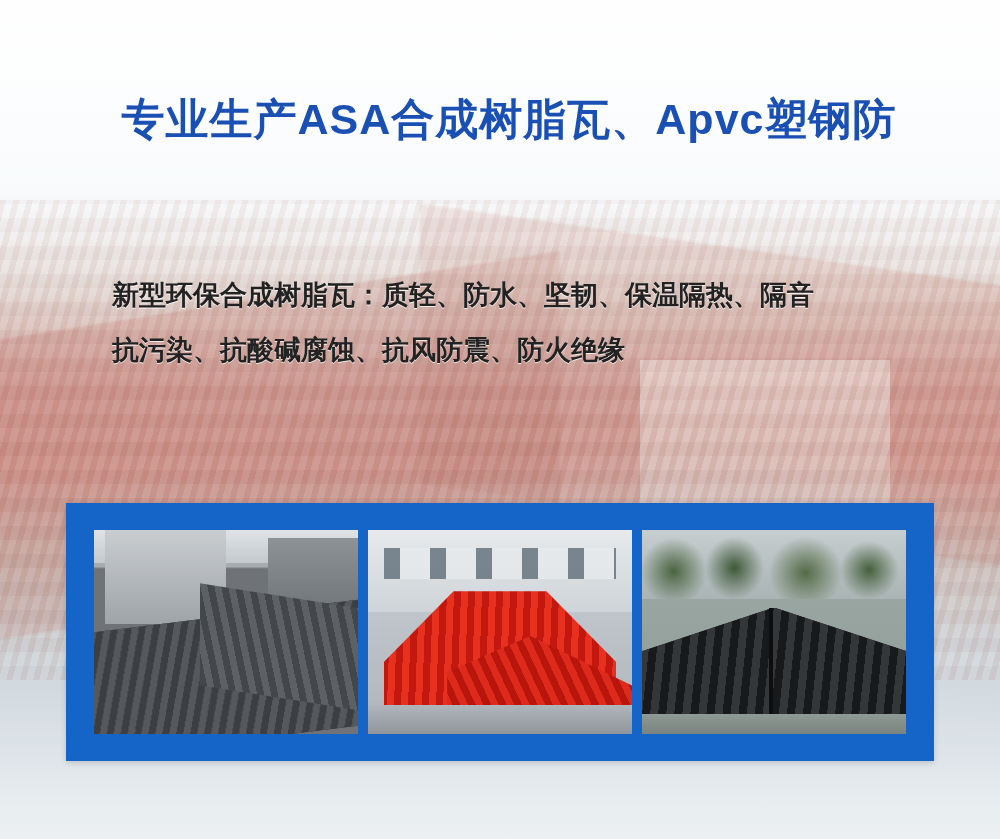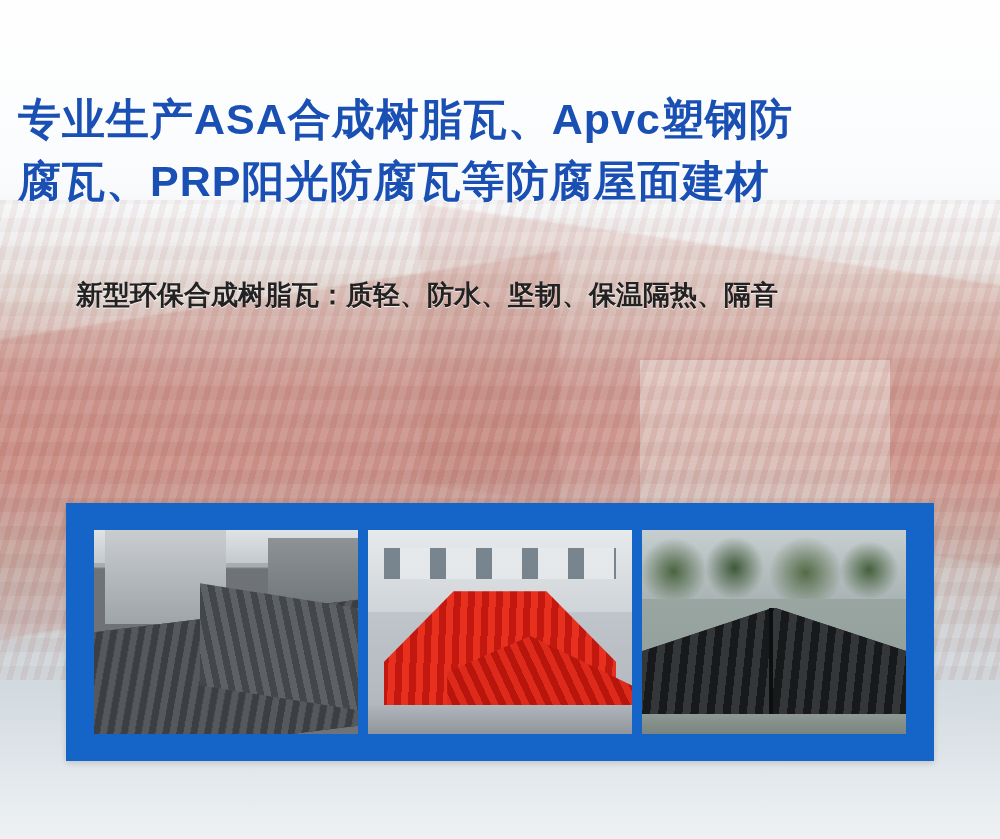--- a/index.html
+++ b/index.html
@@ -50,39 +50,40 @@
   .bg-haze {
     position: absolute; inset: 0;
     background: linear-gradient(180deg, rgba(255,255,255,0.70) 0%, rgba(255,255,255,0.30) 30%, rgba(255,255,255,0.12) 55%, rgba(255,255,255,0.30) 90%, rgba(255,255,255,0.45) 100%);
   }
 
   
   .content { position: relative; z-index: 3; }
 
   .headline {
     position: absolute; top: 88px; left: 18px; right: 0;
+    text-align: center;
     color: #1a4fb4;
     font-size: 43px;
     font-weight: bold;
     line-height: 62px;
     letter-spacing: 1px;
     text-shadow: 0 1px 0 rgba(255,255,255,0.8);
     font-family: "Liberation Sans", "DejaVu Sans", sans-serif;
   }
   .headline .ln { display: block; }
 
   .subhead {
     position: absolute; top: 268px; left: 76px;
     color: #222222;
     font-size: 27px;
     font-weight: bold;
     line-height: 55px;
     text-shadow: 0 1px 0 rgba(255,255,255,0.75);
   }
-  .subhead .sl { display: block; white-space: nowrap; }
+  .subhead .sl { display: block; white-space: nowrap; margin-left: 36px; }
 
   
   .gallery {
     position: absolute; left: 66px; top: 503px;
     width: 868px; height: 258px;
     background: #1565c9;
     padding: 27px 28px;
     display: flex;
     justify-content: space-between;
     align-items: center;
@@ -172,25 +173,25 @@
   <div class="bg-roof-b"></div>
   <div class="bg-house"></div>
   <div class="bg-tiles"></div>
   <div class="bg-haze"></div>
 </div>
 
 <div class="content">
 
   <div class="headline">
     <span class="ln">专业生产ASA合成树脂瓦、Apvc塑钢防</span>
-    <span class="ln">腐瓦、PRP阳光防腐瓦等防腐屋面建材</span>
   </div>
 
   <div class="subhead">
     <span class="sl">新型环保合成树脂瓦：质轻、防水、坚韧、保温隔热、隔音</span>
+    <span class="sl">抗污染、抗酸碱腐蚀、抗风防震、防火绝缘</span>
   </div>
 
   <div class="gallery">
 
     <div class="photo p1">
       <div class="sky"></div>
       <div class="bldg"></div>
       <div class="bldg2"></div>
       <div class="roof"></div>
       <div class="roof2"></div>

